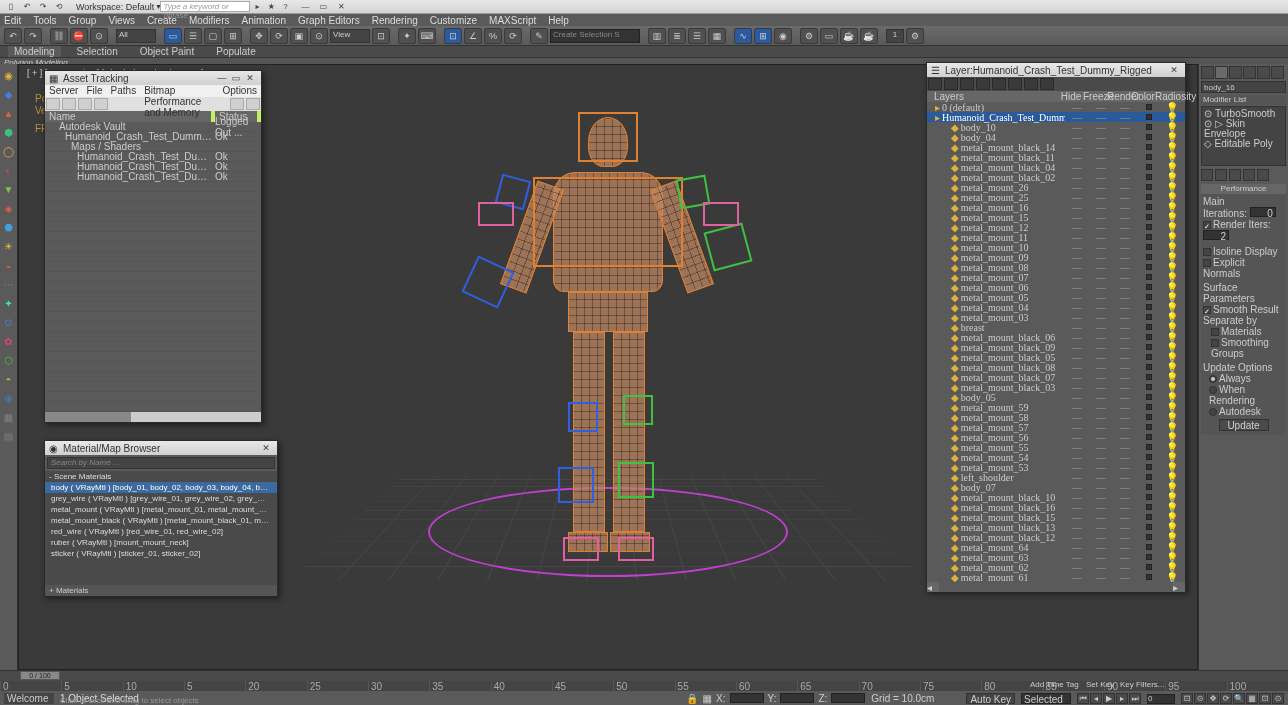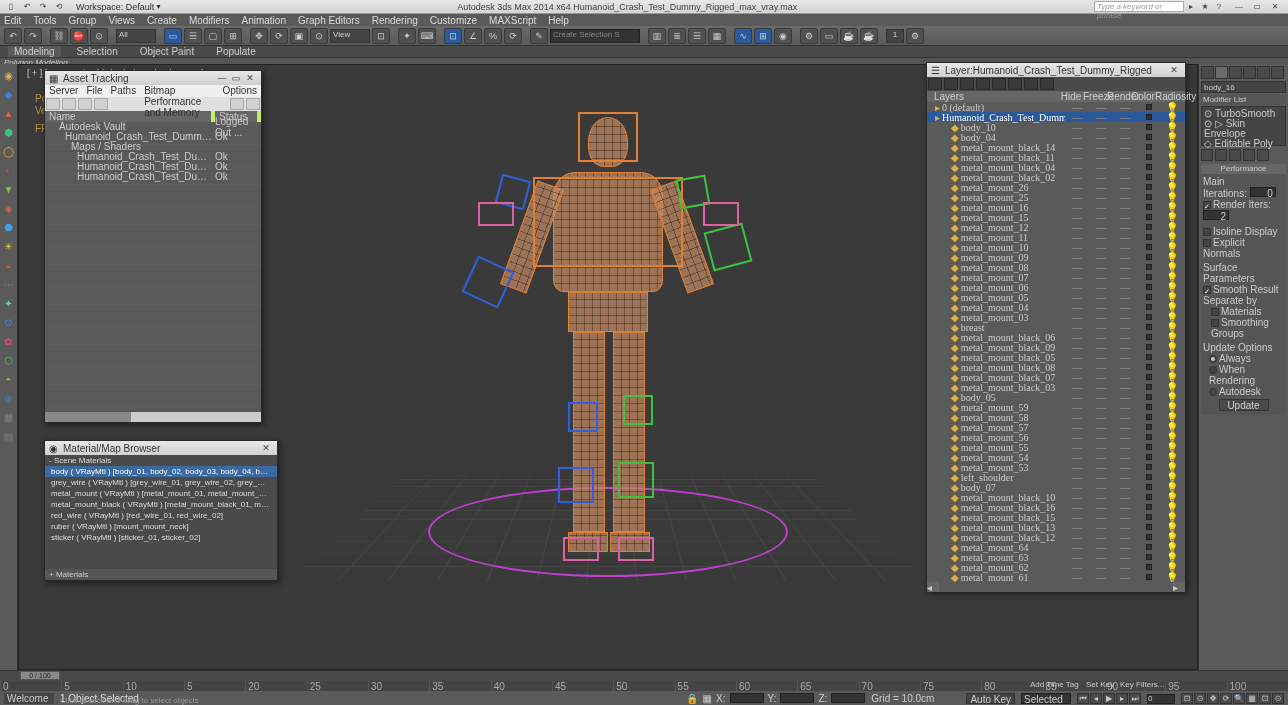--- a/index.html
+++ b/index.html
@@ -43,21 +43,21 @@
 .viewcube { position: absolute; top: 10px; right: 20px; width: 40px; height: 40px; }
 .viewcube .hat { width: 24px; height: 10px; background: #888; border-radius: 50%; margin: 0 auto; }
 .viewcube .cube { width: 26px; height: 20px; background: #777; margin: 2px auto; transform: skewY(-8deg); }
 
 .right-panel { width: 90px; background: #5a5a5a; border-left: 1px solid #333; padding: 2px; font-size: 8px; color: #ccc; }
 .right-panel .tabs { display: flex; gap: 1px; margin-bottom: 2px; }
 .right-panel .tab { width: 13px; height: 13px; background: #4a4a4a; border: 1px solid #333; }
 .right-panel .tab.active { background: #6a6a6a; }
 .right-panel .obj-name { width: 100%; height: 12px; background: #444; border: 1px solid #333; color: #ccc; padding: 0 2px; font-size: 8px; margin-bottom: 2px; }
 .right-panel .modlist { height: 10px; background: #555; padding: 0 2px; font-size: 8px; margin-bottom: 1px; }
-.right-panel .stack { background: #444; border: 1px solid #333; height: 40px; padding: 2px; font-size: 8px; line-height: 10px; }
+.right-panel .stack { background: #444; border: 1px solid #333; height: 60px; padding: 2px; font-size: 8px; line-height: 10px; }
 .right-panel .stack div { white-space: nowrap; overflow: hidden; }
 .right-panel .rollout { background: #555; margin-top: 2px; }
 .right-panel .rollout-hdr { background: #666; text-align: center; font-size: 8px; height: 10px; }
 .right-panel .rollout-body { padding: 2px; font-size: 8px; line-height: 11px; }
 .right-panel .spinner { display: inline-block; width: 26px; height: 10px; background: #333; border: 1px solid #222; text-align: right; padding-right: 2px; }
 .right-panel .chk { display: inline-block; width: 8px; height: 8px; background: #444; border: 1px solid #333; margin-right: 2px; vertical-align: middle; }
 .right-panel .chk.on::after { content: "✓"; font-size: 7px; color: #fff; position: relative; top: -2px; }
 .right-panel .radio { display: inline-block; width: 8px; height: 8px; border-radius: 50%; background: #444; border: 1px solid #333; margin-right: 2px; vertical-align: middle; }
 .right-panel .radio.on::after { content: ""; display: block; width: 4px; height: 4px; background: #ccc; border-radius: 50%; margin: 1px; }
 .right-panel .btn { display: block; width: 50px; height: 12px; background: #4a4a4a; border: 1px solid #333; text-align: center; margin: 2px auto; }
@@ -163,21 +163,20 @@
 
 <div class="titlebar">
   <div class="left-icons">
     <span class="win-btn">▯</span>
     <span class="win-btn">↶</span>
     <span class="win-btn">↷</span>
     <span class="win-btn">⟲</span>
   </div>
   <span class="workspace">Workspace: Default</span>
   <span style="font-size:8px;margin-left:2px">▾</span>
-  <div class="center">Autodesk 3ds Max  2014 x64   Humanoid_Crash_Test_Dummy_Rigged_max_vray.max</div>
   <div class="search">Type a keyword or phrase</div>
   <span class="win-btn">▸</span>
   <span class="win-btn">★</span>
   <span class="win-btn">?</span>
   <div class="win-btns">
     <span class="win-btn">—</span>
     <span class="win-btn">▭</span>
     <span class="win-btn">✕</span>
   </div>
 </div>
@@ -430,20 +429,23 @@
   </div>
 </div>
 
 <div class="panel mat-panel">
   <div class="panel-title">
     <span class="ico">◉</span>
     <span>Material/Map Browser</span>
     <span class="spacer"></span>
     <span class="wbtn">✕</span>
   </div>
+  <div style="padding:2px">
+    <div class="mat-search">Search by Name ...</div>
+  </div>
   <div class="mat-header">- Scene Materials</div>
   <div class="mat-list" id="mat-rows">
       <div class="mat-row sel">body ( VRayMtl ) [body_01, body_02, body_03, body_04, body_05, body_06...</div>
       <div class="mat-row">grey_wire ( VRayMtl ) [grey_wire_01, grey_wire_02, grey_wire_03, grey_wire...</div>
       <div class="mat-row">metal_mount ( VRayMtl ) [metal_mount_01, metal_mount_02, metal_mount...</div>
       <div class="mat-row">metal_mount_black ( VRayMtl ) [metal_mount_black_01, metal_mount_black...</div>
       <div class="mat-row">red_wire ( VRayMtl ) [red_wire_01, red_wire_02]</div>
       <div class="mat-row">ruber ( VRayMtl ) [mount_mount_neck]</div>
       <div class="mat-row">sticker ( VRayMtl ) [sticker_01, sticker_02]</div>
     </div>

